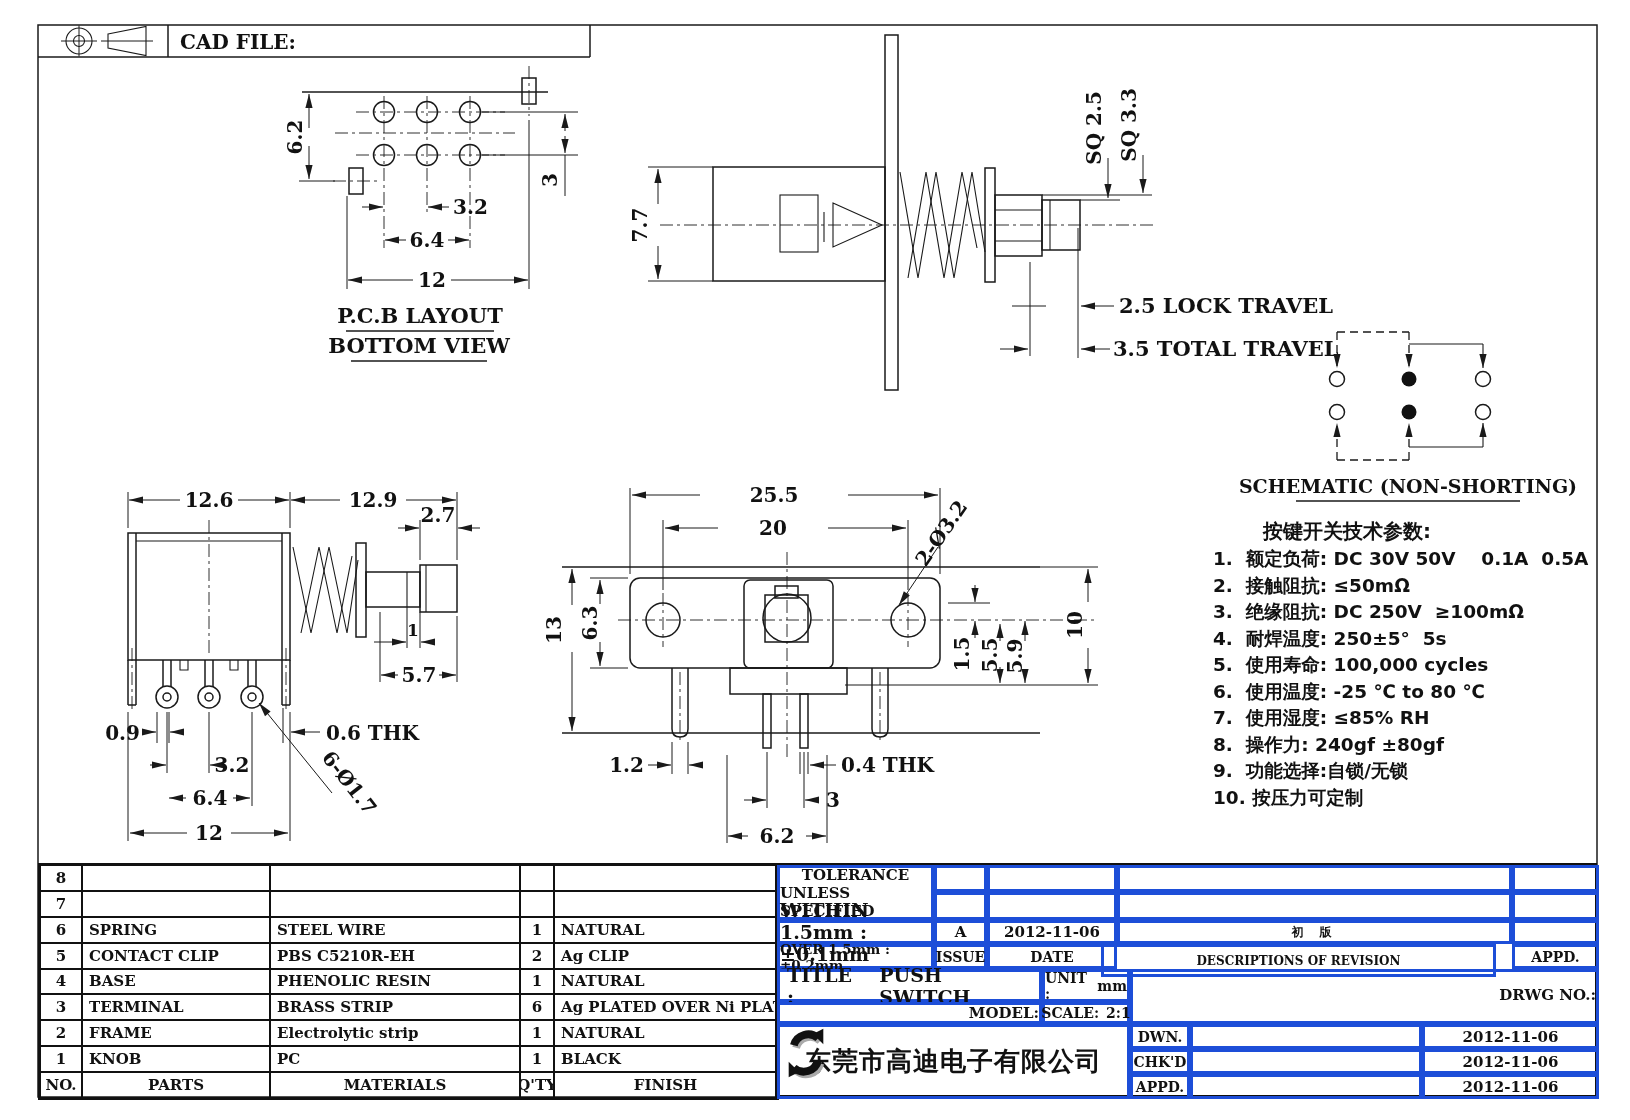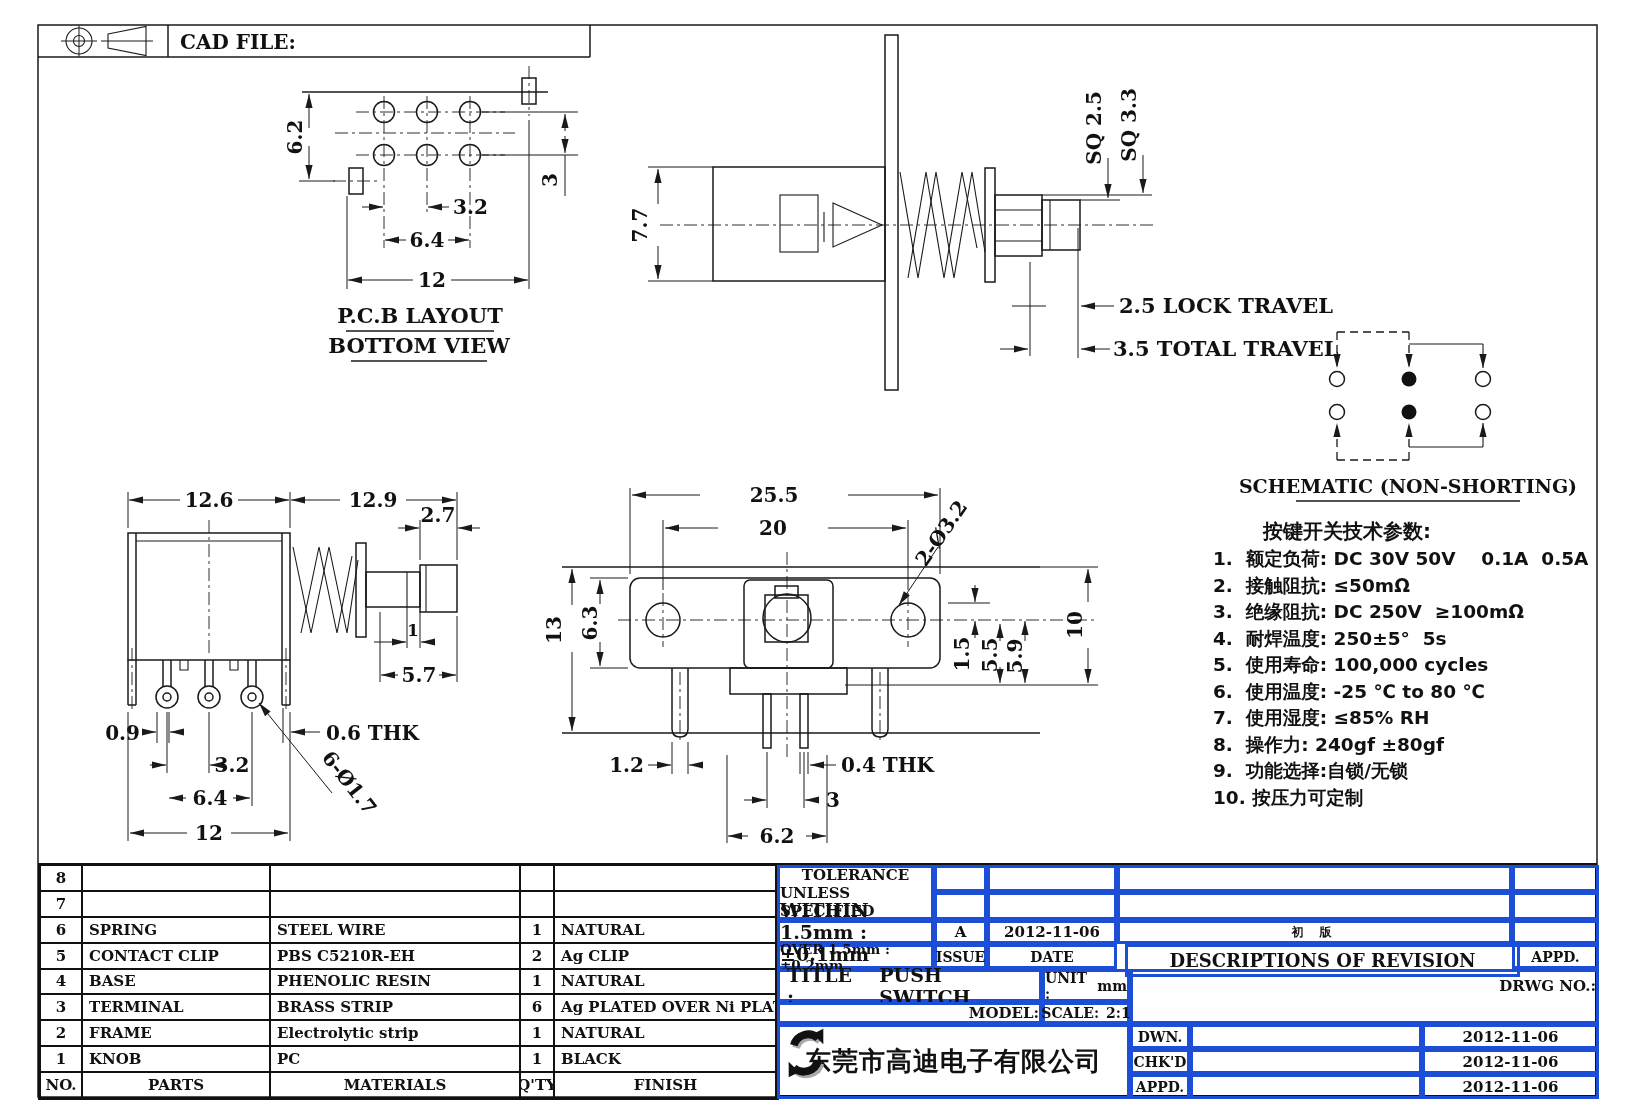--- a/index.html
+++ b/index.html
@@ -441,21 +441,21 @@
   <div class="cell" style="left:340px;top:27px;width:395px;height:28px"></div>
   <div class="cell" style="left:735px;top:27px;width:87px;height:28px"></div>
 
   <div class="cell" style="left:157px;top:55px;width:53px;height:24px;font-size:15px">A</div>
   <div class="cell" style="left:210px;top:55px;width:130px;height:24px;font-size:15px">2012-11-06</div>
   <div class="cell" style="left:340px;top:55px;width:395px;height:24px;font-size:12px;letter-spacing:6px">初 版</div>
   <div class="cell" style="left:735px;top:55px;width:87px;height:24px"></div>
 
   <div class="cell" style="left:157px;top:79px;width:53px;height:25px;font-size:14px">ISSUE</div>
   <div class="cell" style="left:210px;top:79px;width:130px;height:25px;font-size:14px">DATE</div>
-  <div class="cell" style="left:348px;top:79px;width:395px;height:33px;font-size:18px">DESCRIPTIONS OF REVISION</div>
+  <div class="cell" style="left:324px;top:79px;width:395px;height:33px;font-size:12px">DESCRIPTIONS OF REVISION</div>
   <div class="cell" style="left:735px;top:79px;width:87px;height:25px;font-size:14px">APPD.</div>
 
   <div class="cell left" style="left:0;top:104px;width:265px;height:33px;font-size:19px;gap:14px">
     <span>TITLE :</span>
     <span>PUSH SWITCH</span>
   </div>
   <div class="cell" style="left:265px;top:104px;width:88px;height:33px;font-size:14px;gap:8px">
     <span>UNIT :</span>
     <span>mm</span>
   </div>
@@ -476,21 +476,21 @@
           <path d="M16,21 A17,17 0 0 1 44,13"></path>
               <path d="M44,39 A17,17 0 0 1 16,47"></path>
         </g>
         <polygon points="50,2 38,8 50,20" fill="#111"></polygon>
         <polygon points="10,40 22,52 10,58" fill="#111"></polygon>
       </svg>
       <span>东莞市高迪电子有限公司</span>
     </div>
   </div>
 
-  <div class="cell left" style="left:353px;top:104px;width:469px;height:55px;align-items:flex-start;padding-top:5px;font-size:15px">DRWG NO.:</div>
+  <div class="cell left" style="left:353px;top:104px;width:469px;height:55px;align-items:flex-start;padding-top:14px;font-size:15px">DRWG NO.:</div>
 
   <div class="cell" style="left:353px;top:159px;width:60px;height:25px;font-size:14px">DWN.</div>
   <div class="cell" style="left:413px;top:159px;width:232px;height:25px"></div>
   <div class="cell" style="left:645px;top:159px;width:177px;height:25px;font-size:15px">2012-11-06</div>
 
   <div class="cell" style="left:353px;top:184px;width:60px;height:25px;font-size:14px">CHK'D</div>
   <div class="cell" style="left:413px;top:184px;width:232px;height:25px"></div>
   <div class="cell" style="left:645px;top:184px;width:177px;height:25px;font-size:15px">2012-11-06</div>
 
   <div class="cell" style="left:353px;top:209px;width:60px;height:25px;font-size:14px">APPD.</div>

